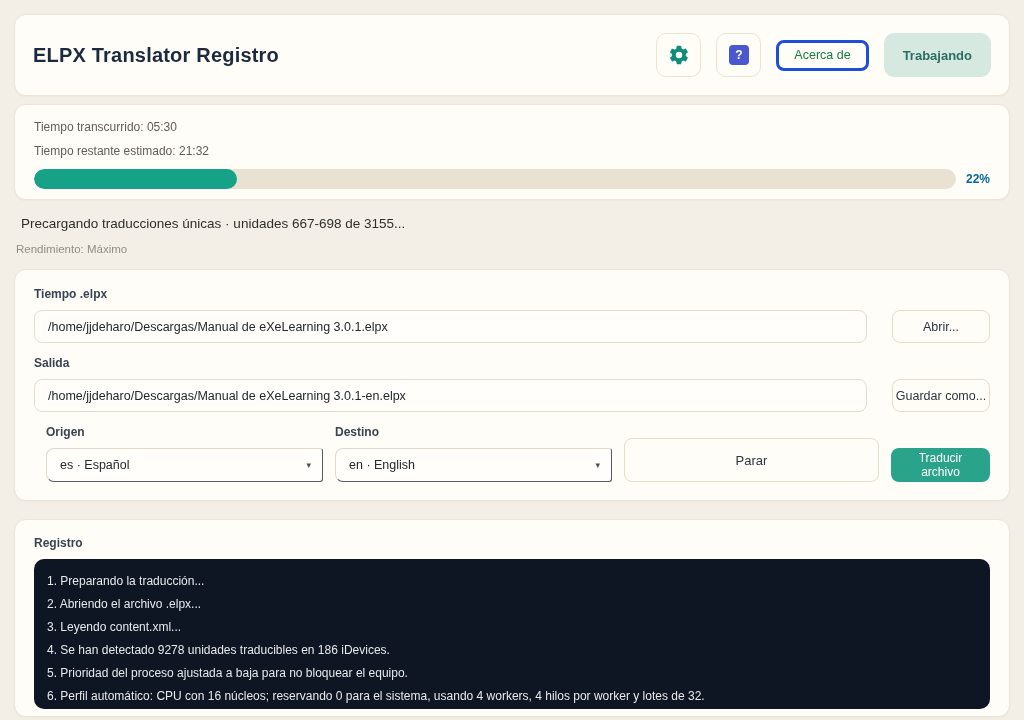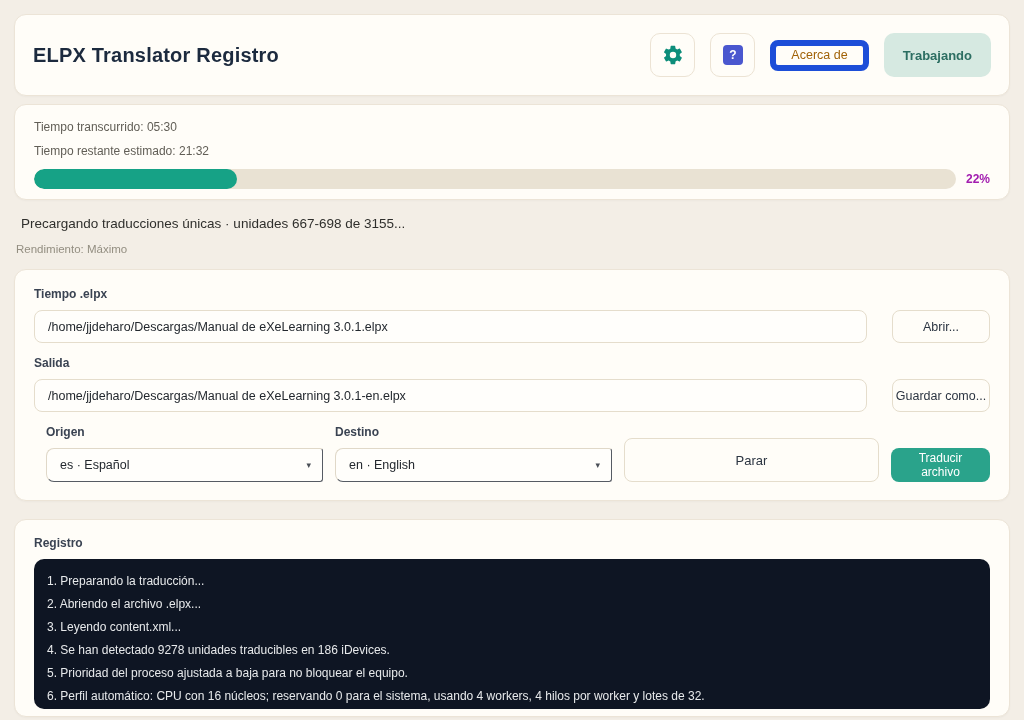--- a/index.html
+++ b/index.html
@@ -29,37 +29,37 @@
     border:1px solid #ece3d4; border-radius:10px;
     display:flex; align-items:center; justify-content:center;
   }
   .help-glyph {
     width:20px; height:20px; background:#4a57cf; border-radius:4px;
     color:#fff; font-size:12px; font-weight:700;
     display:flex; align-items:center; justify-content:center;
   }
   .about-btn {
     height:31px; padding:0 15px; background:#fffdf8; cursor:pointer;
-    border:6px solid #1d4ed8; border-radius:8px;
-    font-size:12.5px; color:#a16207; font-family:inherit;
+    border:3px solid #1d4ed8; border-radius:8px;
+    font-size:12.5px; color:#15803d; font-family:inherit;
   }
   .working-badge {
     height:44px; padding:0 19px; background:#d6e9e1; color:#2c6e62;
     border:none; border-radius:10px; font-size:13px; font-weight:600;
     display:flex; align-items:center; font-family:inherit; cursor:default;text-align:right;
   }
 
   
   .progress-card { height:96px; padding:15px 19px; }
   .meta-line { font-size:12px; color:#615e56; }
   .meta-line + .meta-line { margin-top:10px; }
   .bar-row { display:flex; align-items:center; gap:10px; margin-top:11px; }
   .track { flex:1; height:20px; background:#e9e2d3; border-radius:10px; overflow:hidden; }
   .fill { height:100%; background:#16a286; border-radius:10px; }
-  .pct { font-size:12px; font-weight:700; color:#a21caf; }
+  .pct { font-size:12px; font-weight:700; color:#0369a1; }
 
   
   .status-block { margin:16px 0 14px 0; }
   .status-main { font-size:13.5px; color:#2f2f2c; padding-left:7px; }
   .status-perf { font-size:11.5px; color:#938e81; margin-top:12px; padding-left:2px; }
 
   
   .form-card { padding:17px 19px 18px 19px; }
   .field-label { font-size:12px; font-weight:700; color:#3a4352; margin-bottom:9px; }
   .input-row { display:flex; gap:25px; margin-bottom:13px; }

